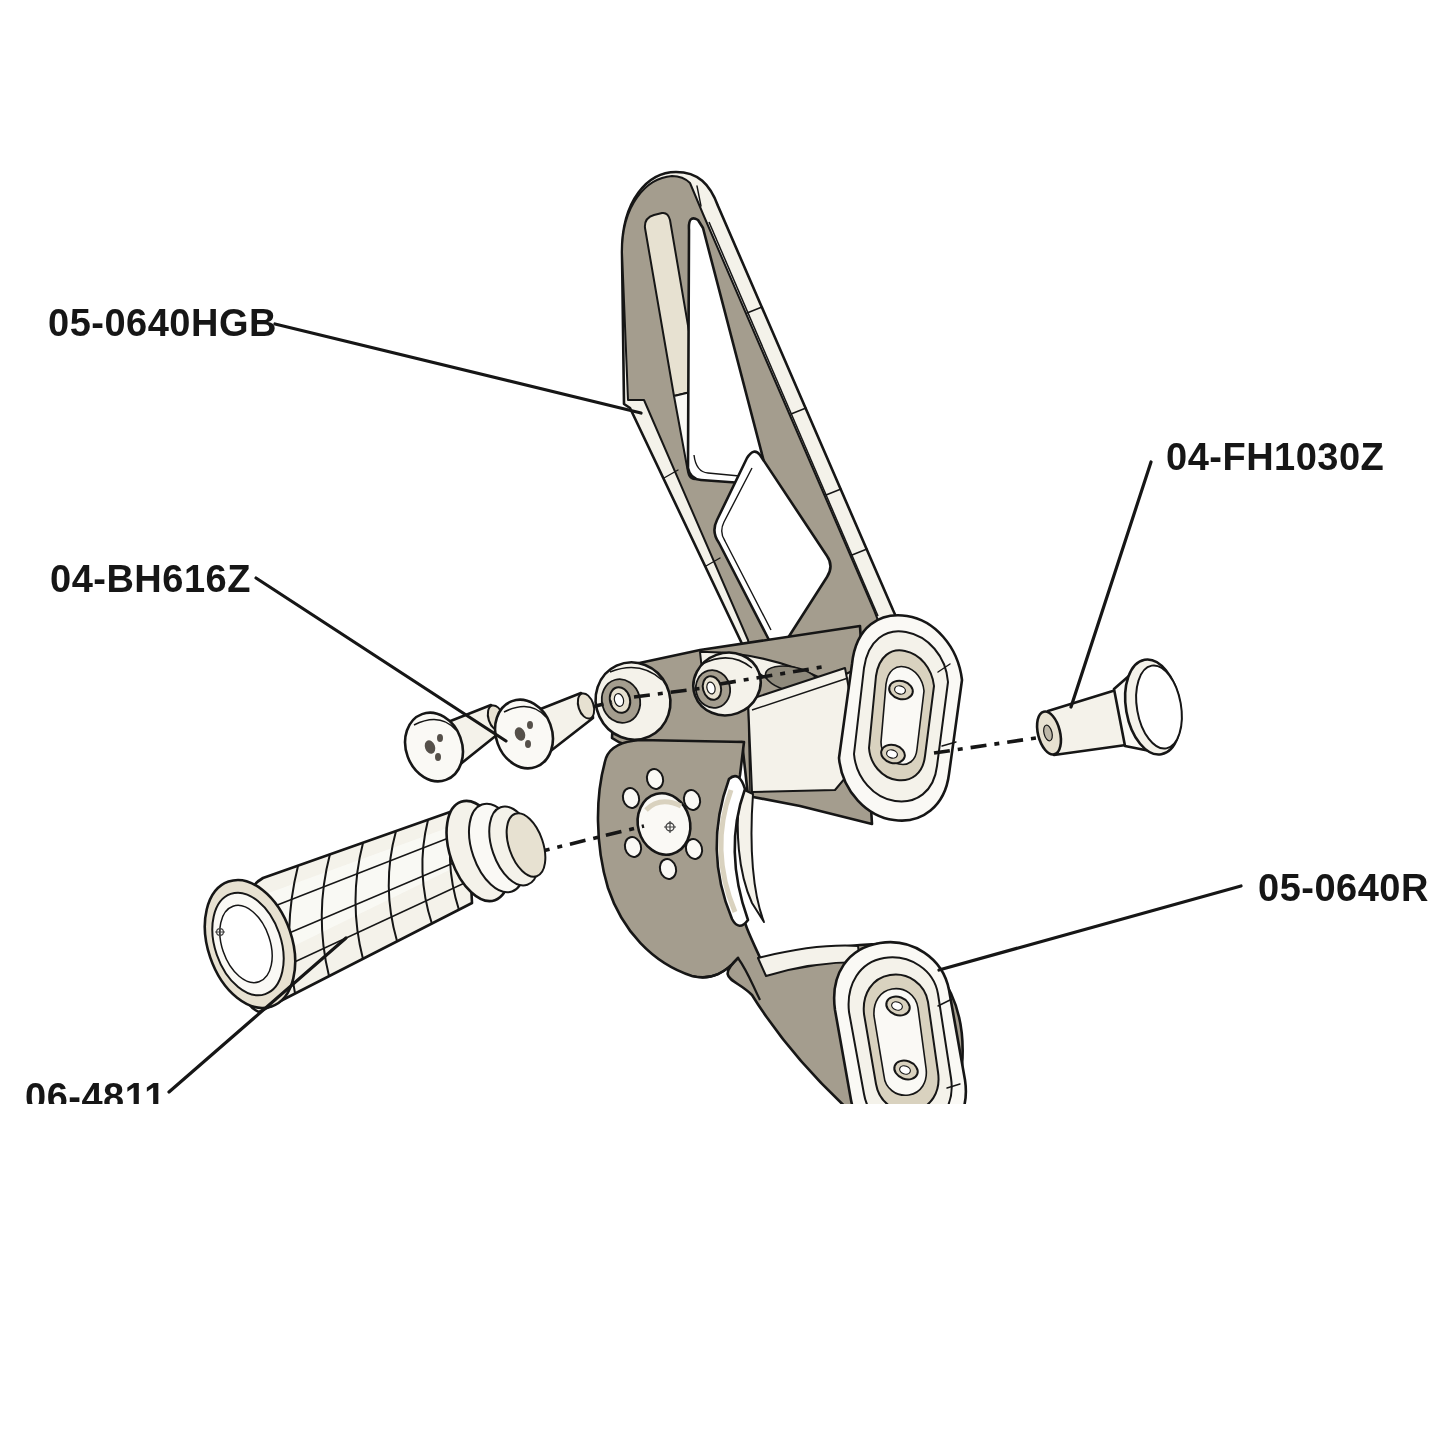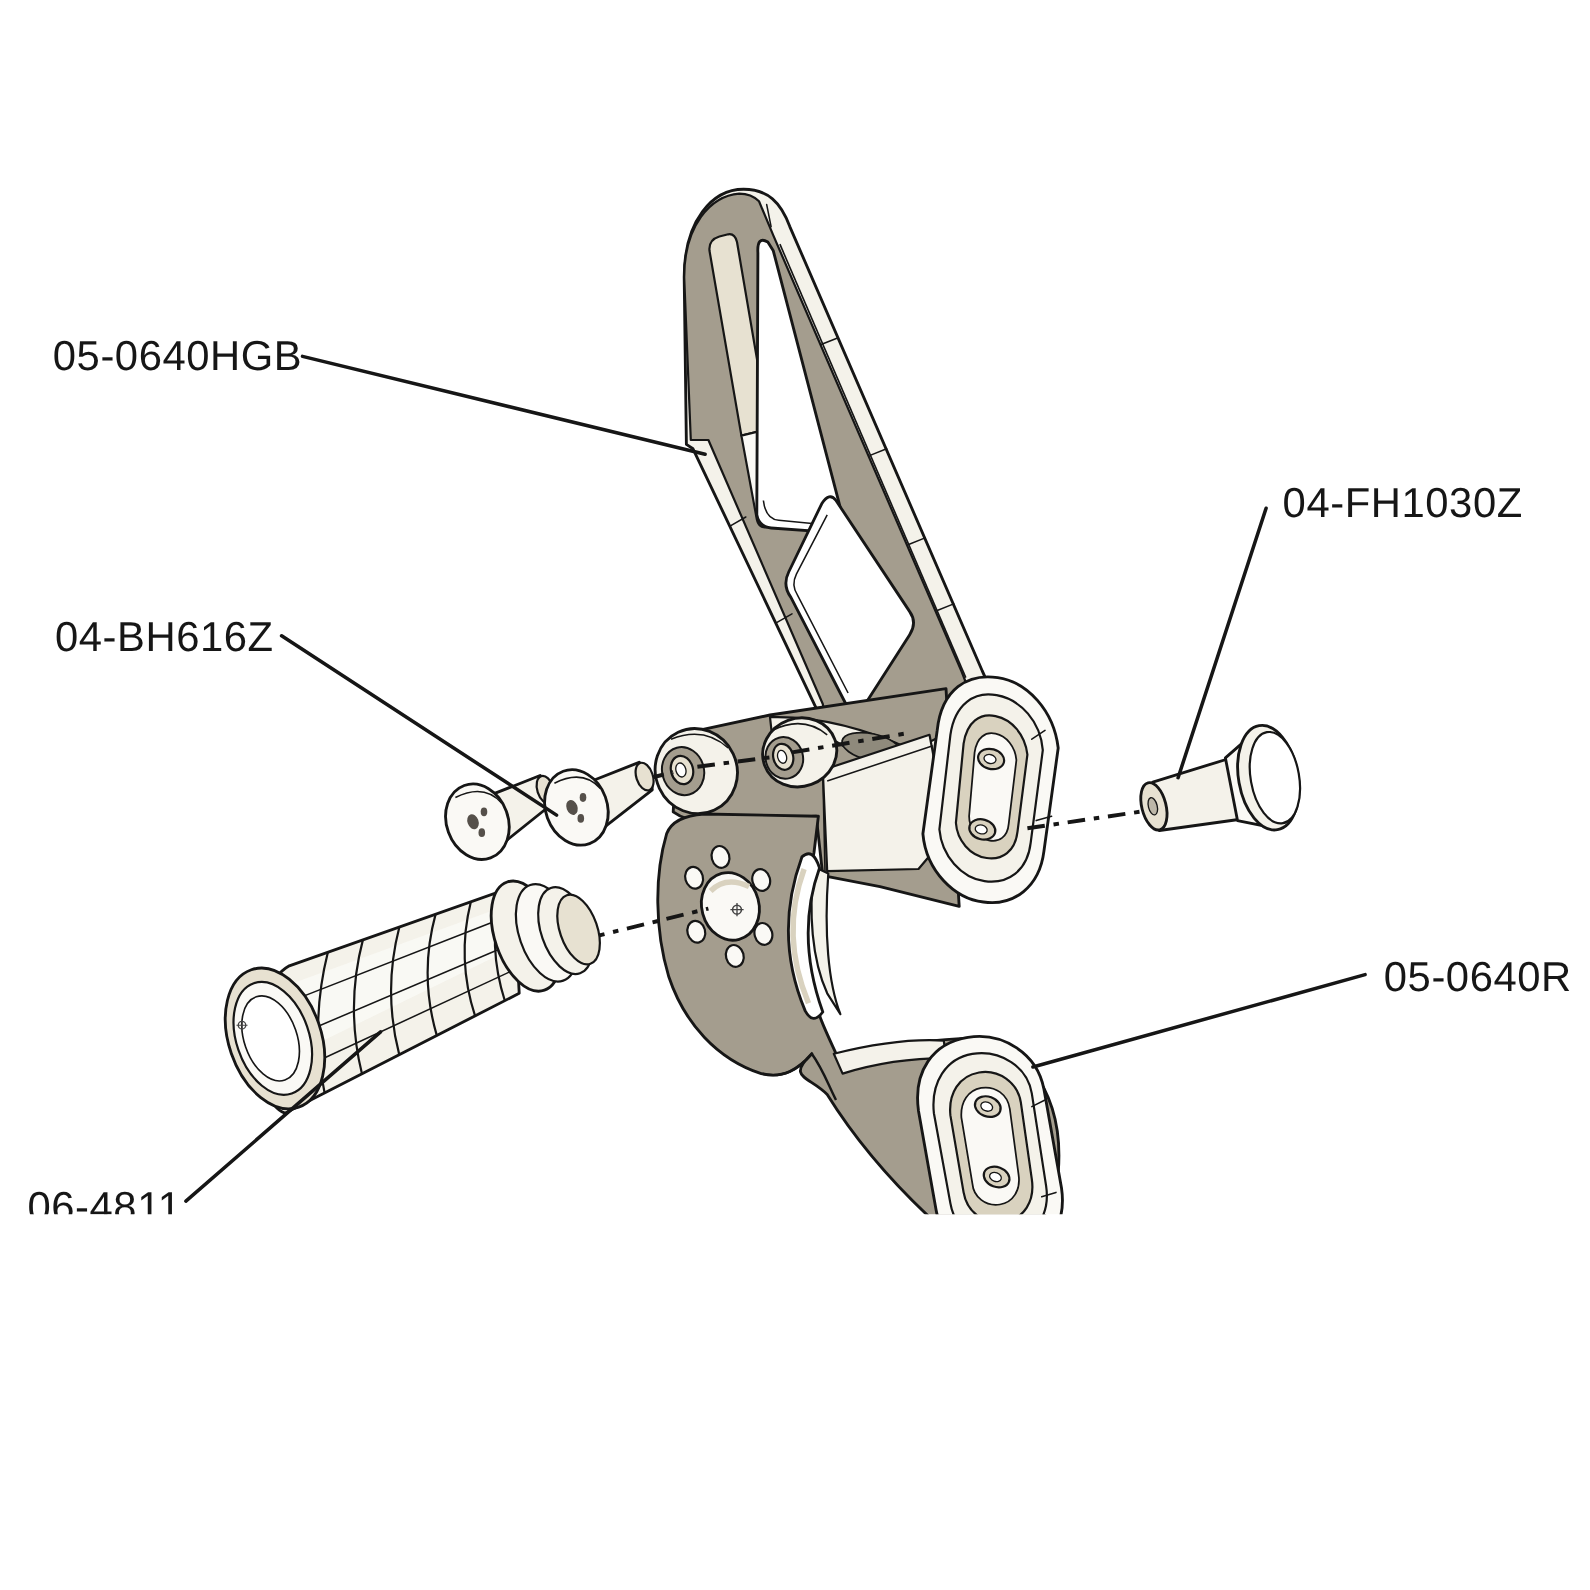--- a/index.html
+++ b/index.html
@@ -1,16 +1,16 @@
 <!DOCTYPE html>
 <html><head>
 <meta charset="utf-8">
 <style>
   html,body{margin:0;padding:0;background:#ffffff;}
-  .stage{width:1445px;height:1104px;position:relative;background:#ffffff;overflow:hidden;}
+  .stage{width:1445px;height:1104px;position:relative;background:#ffffff;overflow:hidden;font-weight:bold;}
   svg{display:block;}
   .lbl{font-family:"Liberation Sans","DejaVu Sans",sans-serif;font-size:38px;fill:#161616;letter-spacing:0.5px;}
   .ink{stroke:#161616;fill:none;}
   .tan{fill:#a49d8e;}
   .tand{fill:#8f8a7c;}
   .cream{fill:#e7e1d1;}
   .creamd{fill:#d9d2bf;}
   .lite{fill:#f4f2ea;}
   .off{fill:#faf9f5;}
   .wht{fill:#ffffff;}

